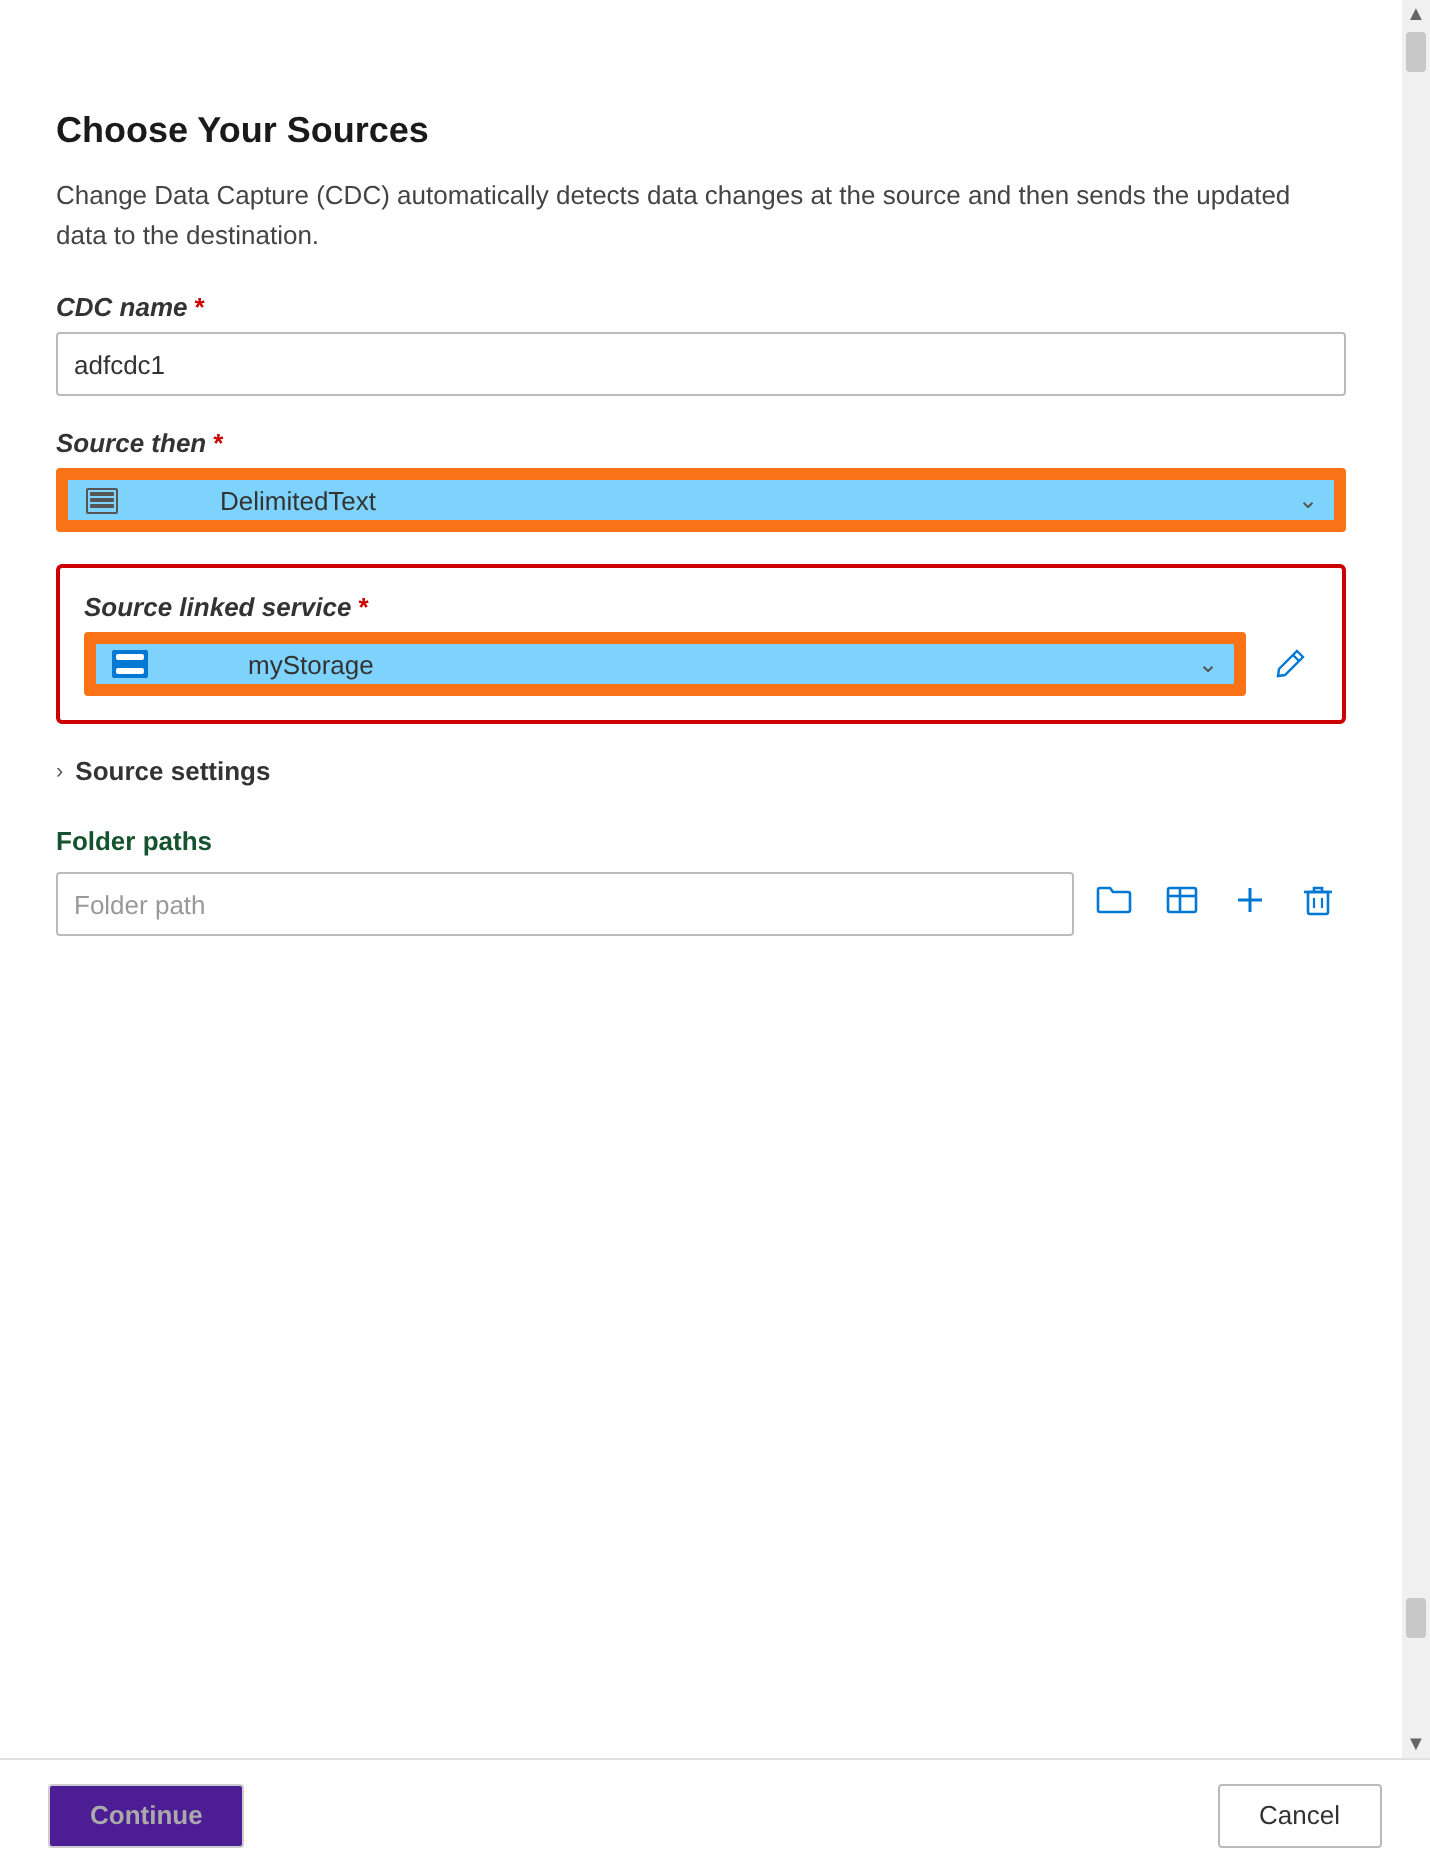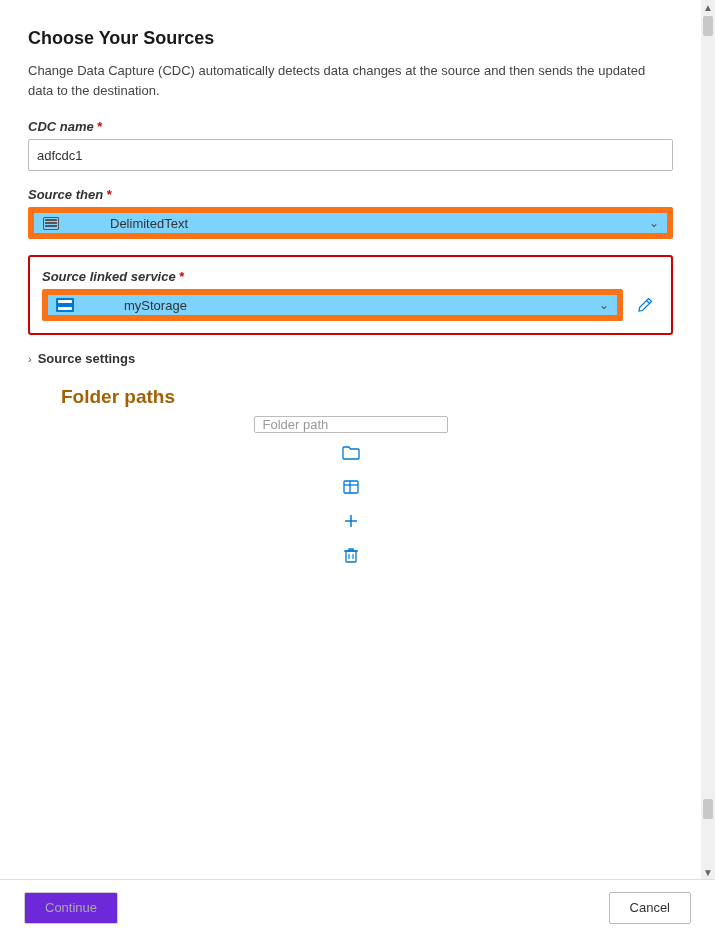--- a/index.html
+++ b/index.html
@@ -73,20 +73,21 @@
     .scrollbar-arrow-bottom {
       position: absolute;
       bottom: 0;
     }
 
     h2 {
       font-size: 18px;
       font-weight: 600;
       color: #1a1a1a;
       margin-bottom: 12px;
+      margin-top: 27px;
     }
 
     .description {
       font-size: 13px;
       color: #444;
       line-height: 1.5;
       margin-bottom: 19px;
     }
 
     .field-group {
@@ -233,32 +234,29 @@
     }
 
     .collapsible-label {
       font-size: 13px;
       font-weight: 600;
       color: #333;
     }
 
     
     .folder-paths-label {
-      font-size: 19px;
+      font-size: 13px;
       font-weight: 600;
-      color: #a16207;
+      color: #14532d;
       margin-bottom: 8px;
-      margin-left: 33px;
     }
 
     .folder-path-row {
       display: flex;
-      align-items: center;
       gap: 6px;
-      flex-direction: column;
     }
 
     .folder-path-input {
       flex: 1;
       height: 32px;
       border: 1px solid #bbb;
       border-radius: 2px;
       padding: 0 8px;
       font-size: 13px;
       color: #999;
@@ -291,26 +289,27 @@
       display: flex;
       align-items: center;
       padding: 0 24px;
       justify-content: space-between;
       background: #fff;
     }
 
     .btn-continue {
       height: 32px;
       padding: 0 20px;
-      background: #6d28d9;
+      background: #4c1d95;
       color: #aaa;
       border: 1px solid #ccc;
       border-radius: 2px;
       font-size: 13px;
       cursor: not-allowed;
+      font-weight: bold;
     }
 
     .btn-cancel {
       height: 32px;
       padding: 0 20px;
       background: #fff;
       color: #333;
       border: 1px solid #bbb;
       border-radius: 2px;
       font-size: 13px;

